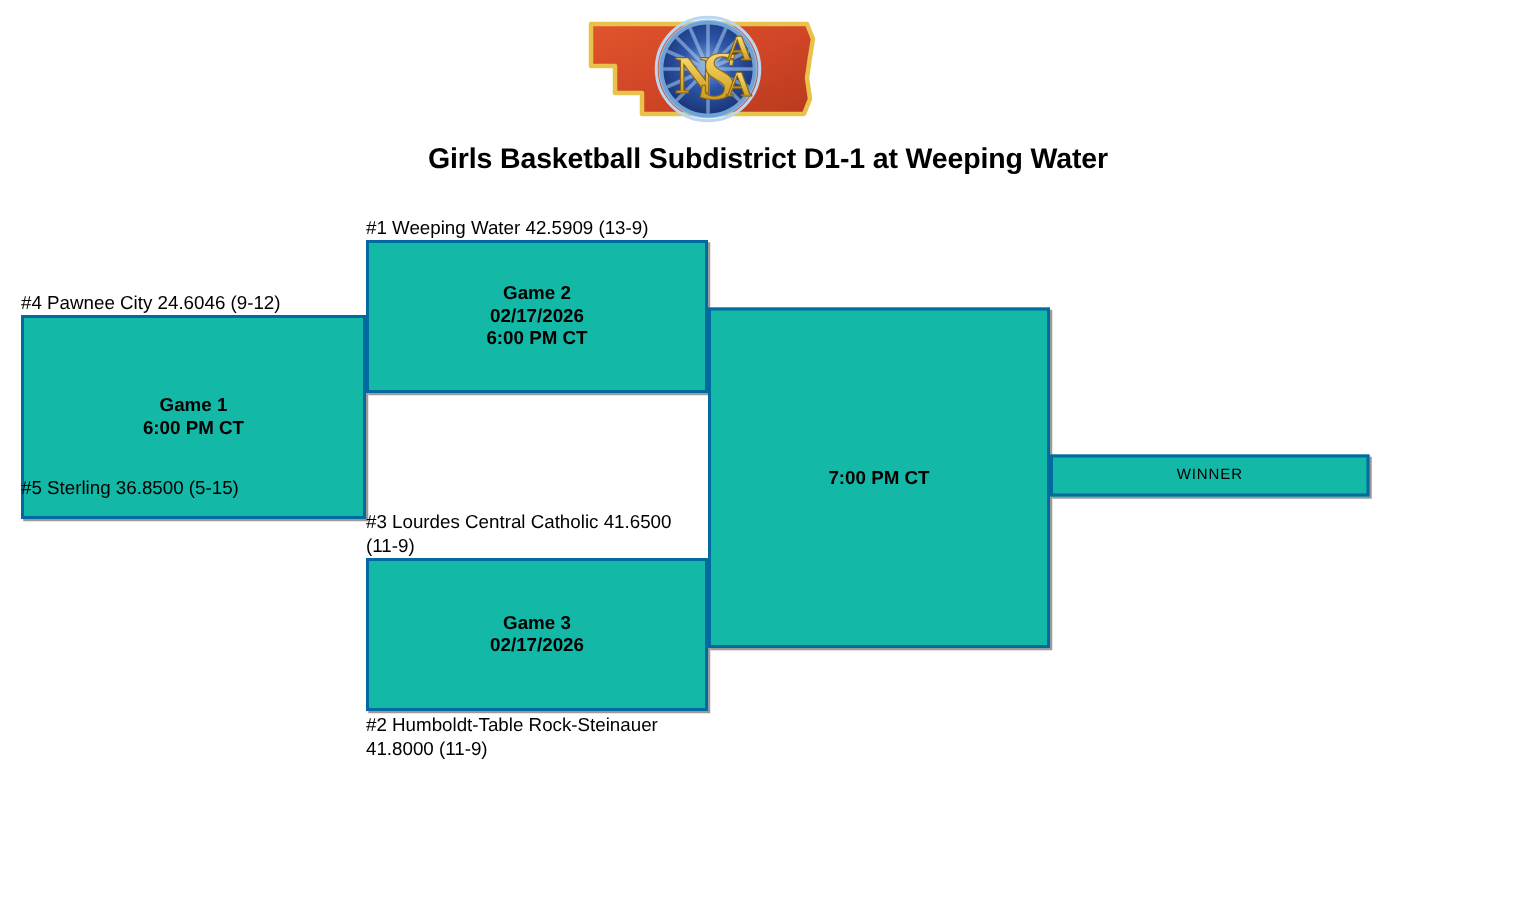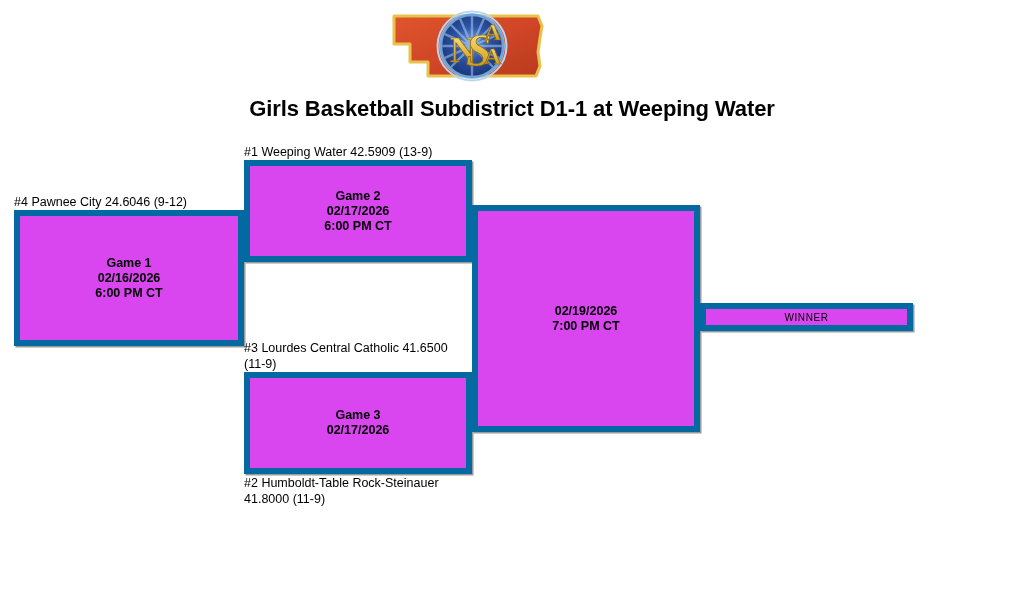--- a/index.html
+++ b/index.html
@@ -26,38 +26,38 @@
   }
   #logo-area svg { display: block; }
 
   
   #page-title {
     position: absolute;
     left: 0;
     top: 96px;
     width: 1024px;
     text-align: center;
-    font-size: 22px;
+    font-size: 19px;
     font-weight: bold;
     letter-spacing: -0.1px;
   }
 
   
   #bracket {
     position: absolute;
     left: 0;
     top: 0;
     width: 1024px;
     height: 604px;
   }
 
   .game-box {
     position: absolute;
-    background: #d946ef;
-    border: 6px solid #0369a1;
+    background: #14b8a6;
+    border: 2px solid #0369a1;
     box-sizing: border-box;
     box-shadow: 1.5px 1.5px 0 0 #9a9a9a;
   }
   .game-text {
     position: absolute;
     left: 0;
     right: 0;
     top: 50%;
     transform: translateY(-50%);
     text-align: center;
@@ -167,25 +167,25 @@
 
 <div id="page-title">Girls Basketball Subdistrict D1-1 at Weeping Water</div>
 
 <div id="bracket">
 
   <div class="seed-label" id="game1-top-label">#4 Pawnee City 24.6046 (9-12)</div>
 
   <div class="game-box" id="game1-box">
     <div class="game-text">
       <div>Game 1</div>
-      <div>02/16/2026</div>
       <div>6:00 PM CT</div>
     </div>
   </div>
 
+  <div class="seed-label" id="game1-bottom-label">#5 Sterling 36.8500 (5-15)</div>
 
   <div class="seed-label" id="game2-top-label">#1 Weeping Water 42.5909 (13-9)</div>
 
   <div class="game-box" id="game2-box">
     <div class="game-text">
       <div>Game 2</div>
       <div>02/17/2026</div>
       <div>6:00 PM CT</div>
     </div>
   </div>
@@ -196,21 +196,20 @@
     <div class="game-text">
       <div>Game 3</div>
       <div>02/17/2026</div>
     </div>
   </div>
 
   <div class="seed-label" id="game3-bottom-label">#2 Humboldt-Table Rock-Steinauer 41.8000 (11-9)</div>
 
   <div class="game-box" id="game4-box">
     <div class="game-text">
-      <div>02/19/2026</div>
       <div>7:00 PM CT</div>
     </div>
   </div>
 
   <div class="game-box" id="winner-box">
     <div class="winner-text">WINNER</div>
   </div>
 
 </div>
 

